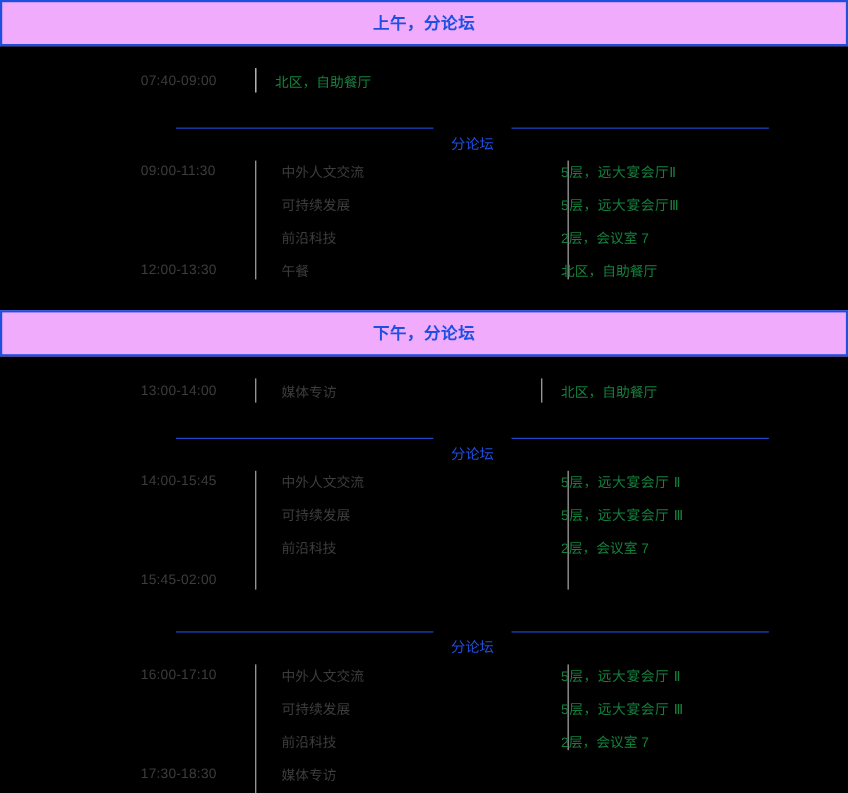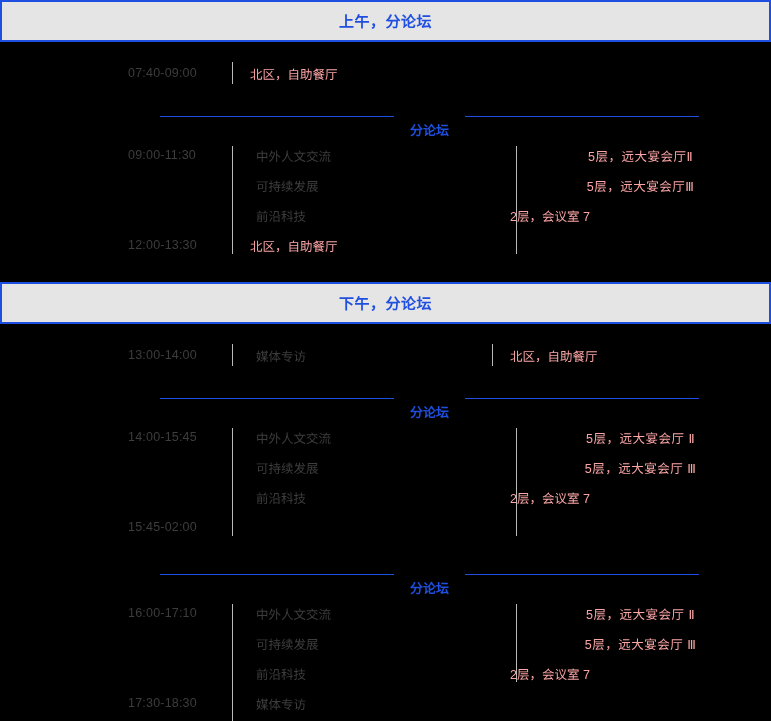--- a/index.html
+++ b/index.html
@@ -21,21 +21,21 @@
     height: 721px;
     position: relative;
     background: #000000;
   }
 
   
   .section-header {
     box-sizing: border-box;
     width: 771px;
     height: 42px;
-    background: #e5e5e5;
+    background: #f0abfc;
     border: 2px solid #1f4fe0;
     display: flex;
     align-items: center;
     justify-content: center;
   }
   .section-header-title {
     color: #1f4fe0;
     font-weight: bold;
     font-size: 15px;
     letter-spacing: 0.5px;
@@ -52,21 +52,21 @@
   }
   .sub-divider .rule {
     flex: 1 1 auto;
     height: 0;
     border-top: 1.5px solid #1f4fe0;
   }
   .sub-divider .rule.left  { margin-right: 16px; }
   .sub-divider .rule.right { margin-left: 16px; }
   .sub-divider-label {
     color: #1f4fe0;
-    font-weight: bold;
+    font-weight: normal;
     font-size: 13px;
     white-space: nowrap;
     flex: 0 0 auto;
     margin-top: 27px;
   }
 
   
   .group {
     position: relative;
     padding-left: 128px;
@@ -118,24 +118,24 @@
     left: 0;
     top: 4px;
     bottom: 4px;
     border-left: 1px solid #b9b9b9;
   }
   .cell-room {
     flex: 1 1 auto;
     padding-left: 18px;
     box-sizing: border-box;
     font-size: 12.5px;
-    color: #fca5a5;
+    color: #15803d;
     white-space: nowrap;
   }
-  .roman { letter-spacing: 0.5px; text-align: center; }
+  .roman { letter-spacing: 0.5px; }
 
   
   .span-rule {
     position: absolute;
     width: 0;
     border-left: 1px solid #b9b9b9;
   }
 
   .spacer-10 { height: 10px; }
   .spacer-14 { height: 14px; }
@@ -194,20 +194,21 @@
     <div class="row">
       <span class="cell-time"></span>
       <span class="cell-sep"></span>
       <span class="cell-title">前沿科技</span>
       <span class="cell-sep2"></span>
       <span class="cell-room">2层，会议室 7</span>
     </div>
     <div class="row">
       <span class="cell-time">12:00-13:30</span>
       <span class="cell-sep"></span>
+      <span class="cell-title">午餐</span>
       <span class="cell-sep2"></span>
       <span class="cell-room">北区，自助餐厅</span>
     </div>
   </div>
 
   <div class="spacer-22"></div>
 
   <div class="section-header">
     <span class="section-header-title">下午，分论坛</span>
   </div>

